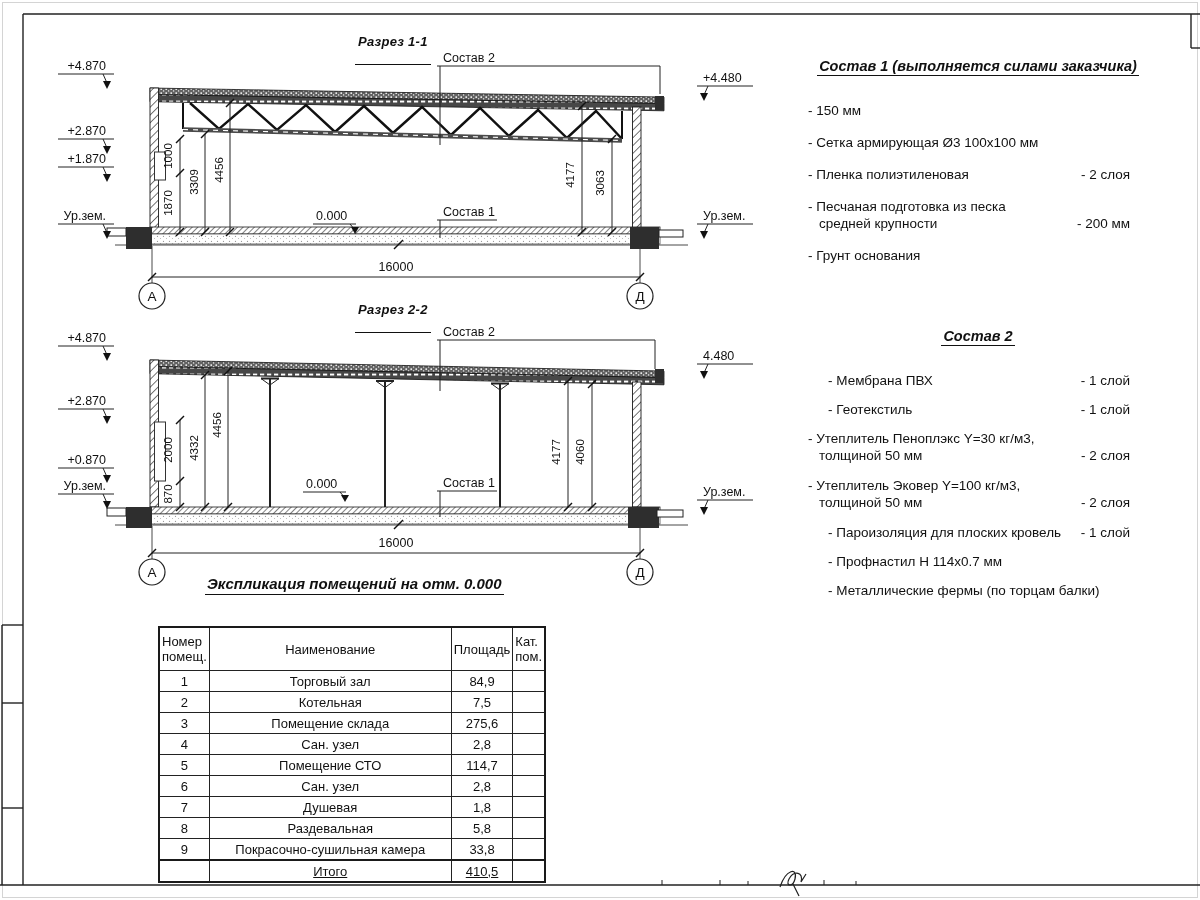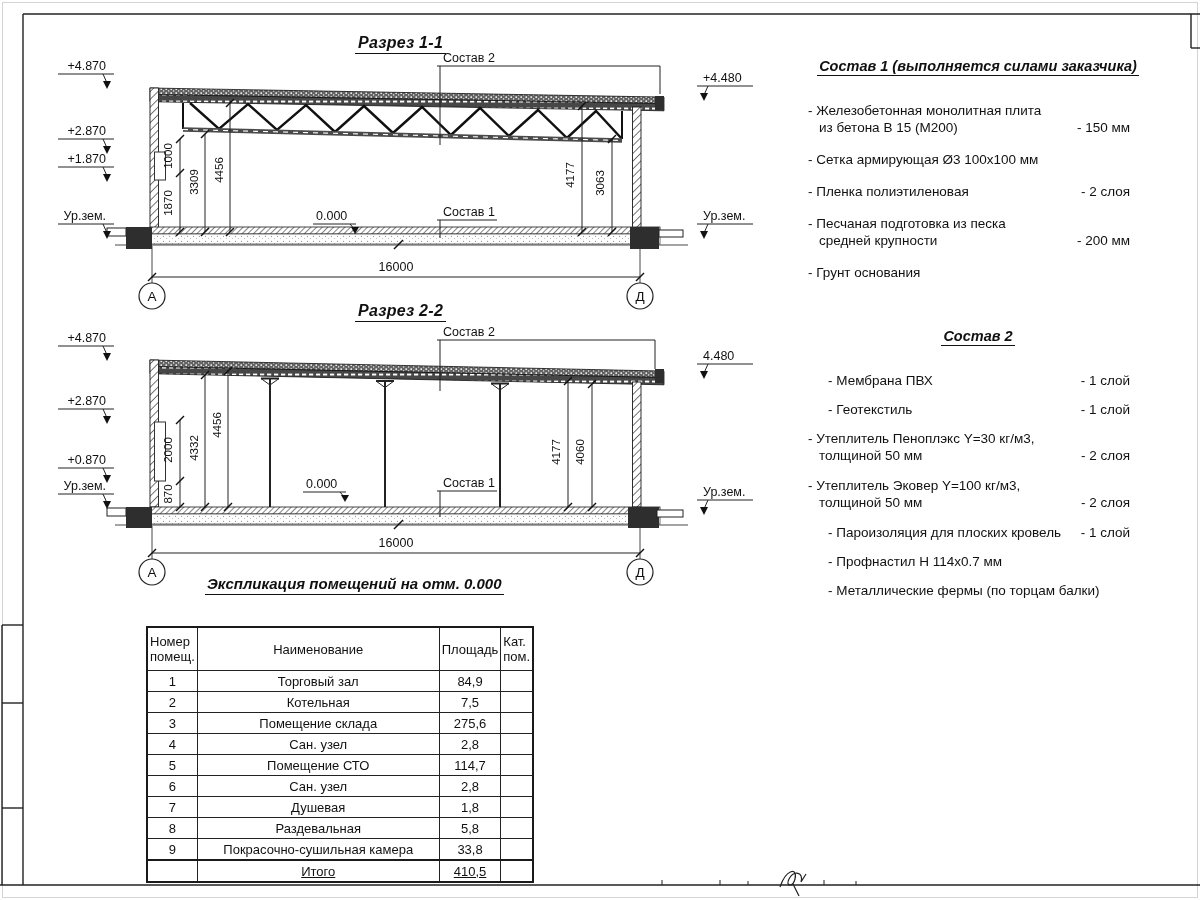--- a/index.html
+++ b/index.html
@@ -3,41 +3,41 @@
 <meta charset="utf-8">
 <style>
   html,body { margin:0; padding:0; background:#fff; }
   .sheet {
     position:relative; width:1200px; height:900px; background:#ffffff;
     font-family:"Liberation Sans", sans-serif; color:#111; overflow:hidden;
   }
   .outer-border { position:absolute; inset:2px; border:1px solid #d4d4d4; pointer-events:none; }
   svg.draw { position:absolute; left:0; top:0; }
   .sec-title {
-    position:absolute; font-size:16px; font-weight:bold; font-style:italic;
-    border-bottom:1.6px solid #111; padding:0 3px 1px 3px; letter-spacing:0.3px;
+    position:absolute; font-size:13px; font-weight:bold; font-style:italic;
+    border-bottom:1.6px solid #111; padding:0 3px 15px 3px; letter-spacing:0.3px;
   }
   .sostav { position:absolute; width:360px; }
   .s-title {
     font-size:14.5px; font-weight:bold; font-style:italic; width:fit-content;
     margin:0 auto 26px auto; border-bottom:1.5px solid #111; padding:0 2px 1px 2px;
   }
   .s-items { padding-left:10px; font-size:13.5px; line-height:17px; }
   .s-item { display:flex; justify-content:space-between; align-items:flex-end;
             margin-bottom:15px; padding-right:28px; }
   .s-item.tight { margin-bottom:12px;margin-left:20px; }
   .s-item.two { margin-bottom:13px; }
   .s-name .l2 { padding-left:11px; }
   .s-val { white-space:nowrap; }
   .expl-title {
     position:absolute; left:205px; top:575px; font-size:15px; font-weight:bold; font-style:italic;
     border-bottom:1.6px solid #111; padding:0 2px 2px 2px;
   }
   table.expl {
-    position:absolute; left:146px; top:626px; border-collapse:collapse;
+    position:absolute; left:158px; top:626px; border-collapse:collapse;
     border:2px solid #1a1a1a; font-size:13px; table-layout:fixed;
   }
   table.expl th, table.expl td { border:1px solid #222; font-weight:normal; padding:0 2px; }
   table.expl th { height:42px; line-height:15px; }
   table.expl td { height:20px; }
   th.h-num, th.h-cat { text-align:left; padding-left:3px; }
   td.c-num, td.c-area { text-align:center; }
   td.c-name { text-align:center; padding-left:6px; }
   .thin { stroke:#333; stroke-width:0.9; }
   .dimln{ stroke:#222; stroke-width:1; }
@@ -368,24 +368,20 @@
   </g>
 </svg>
 
 <div class="sec-title" style="left:355px; top:34px;">Разрез 1-1</div>
 <div class="sec-title" style="left:355px; top:302px;">Разрез 2-2</div>
 
 <div class="sostav" style="left:798px; top:58px;">
   <div class="s-title">Состав 1 (выполняется силами заказчика)</div>
   <div class="s-items">
     <div class="s-item">
-      <div class="s-name">
-        <div>- Железобетонная  монолитная плита</div>
-        <div class="l2">из бетона В 15 (М200)</div>
-      </div>
       <div class="s-val">- 150 мм</div>
     </div>
     <div class="s-item">
       <div class="s-name">
             <div>- Сетка армирующая Ø3 100х100 мм</div>
           </div>
       <div class="s-val"></div>
     </div>
     <div class="s-item">
       <div class="s-name">

